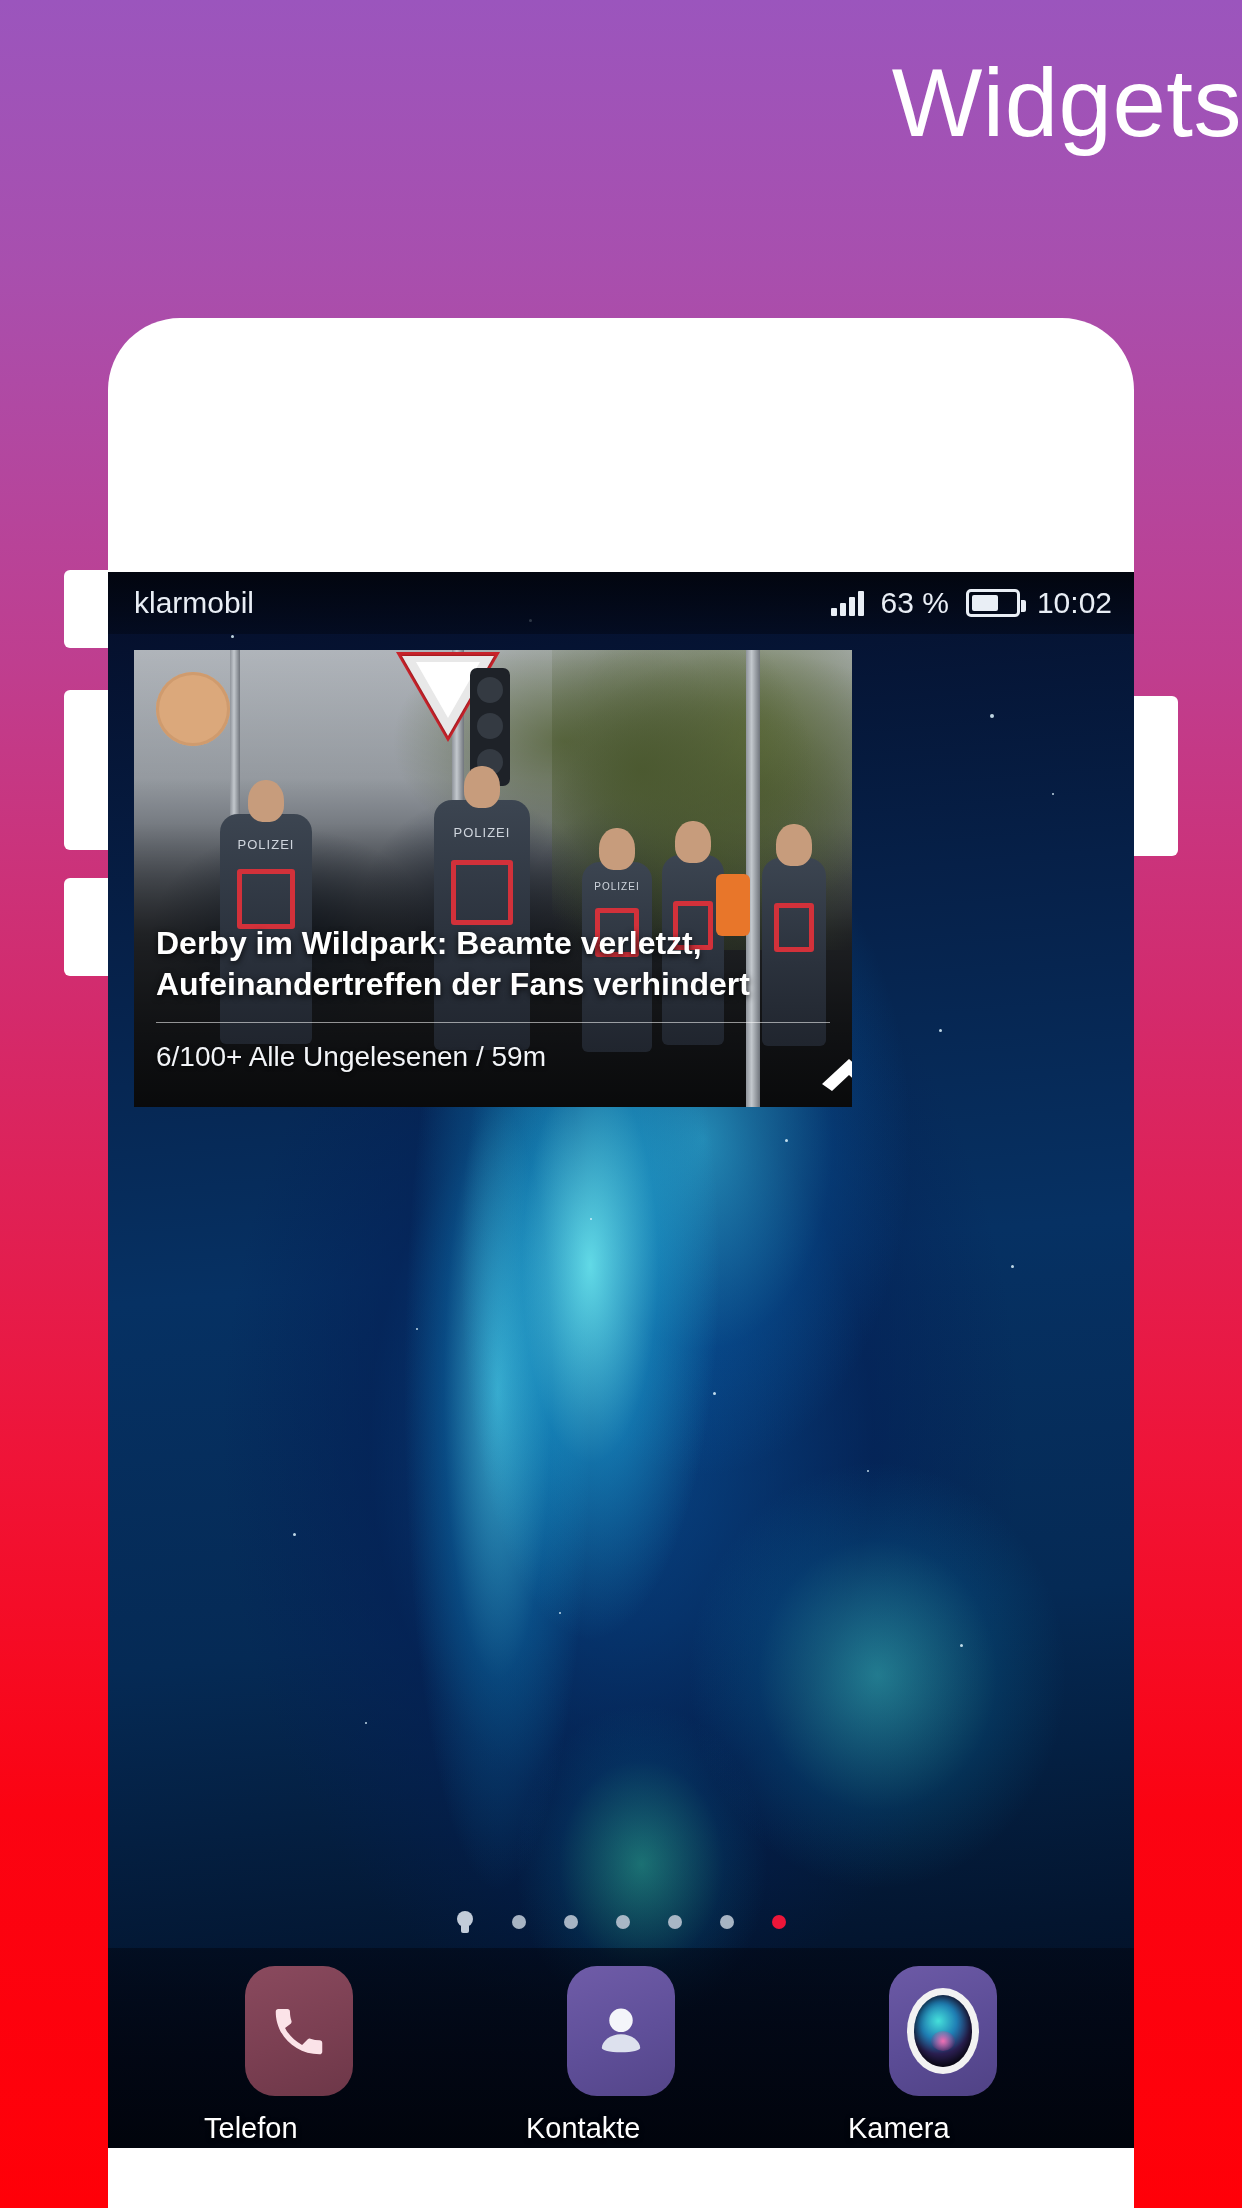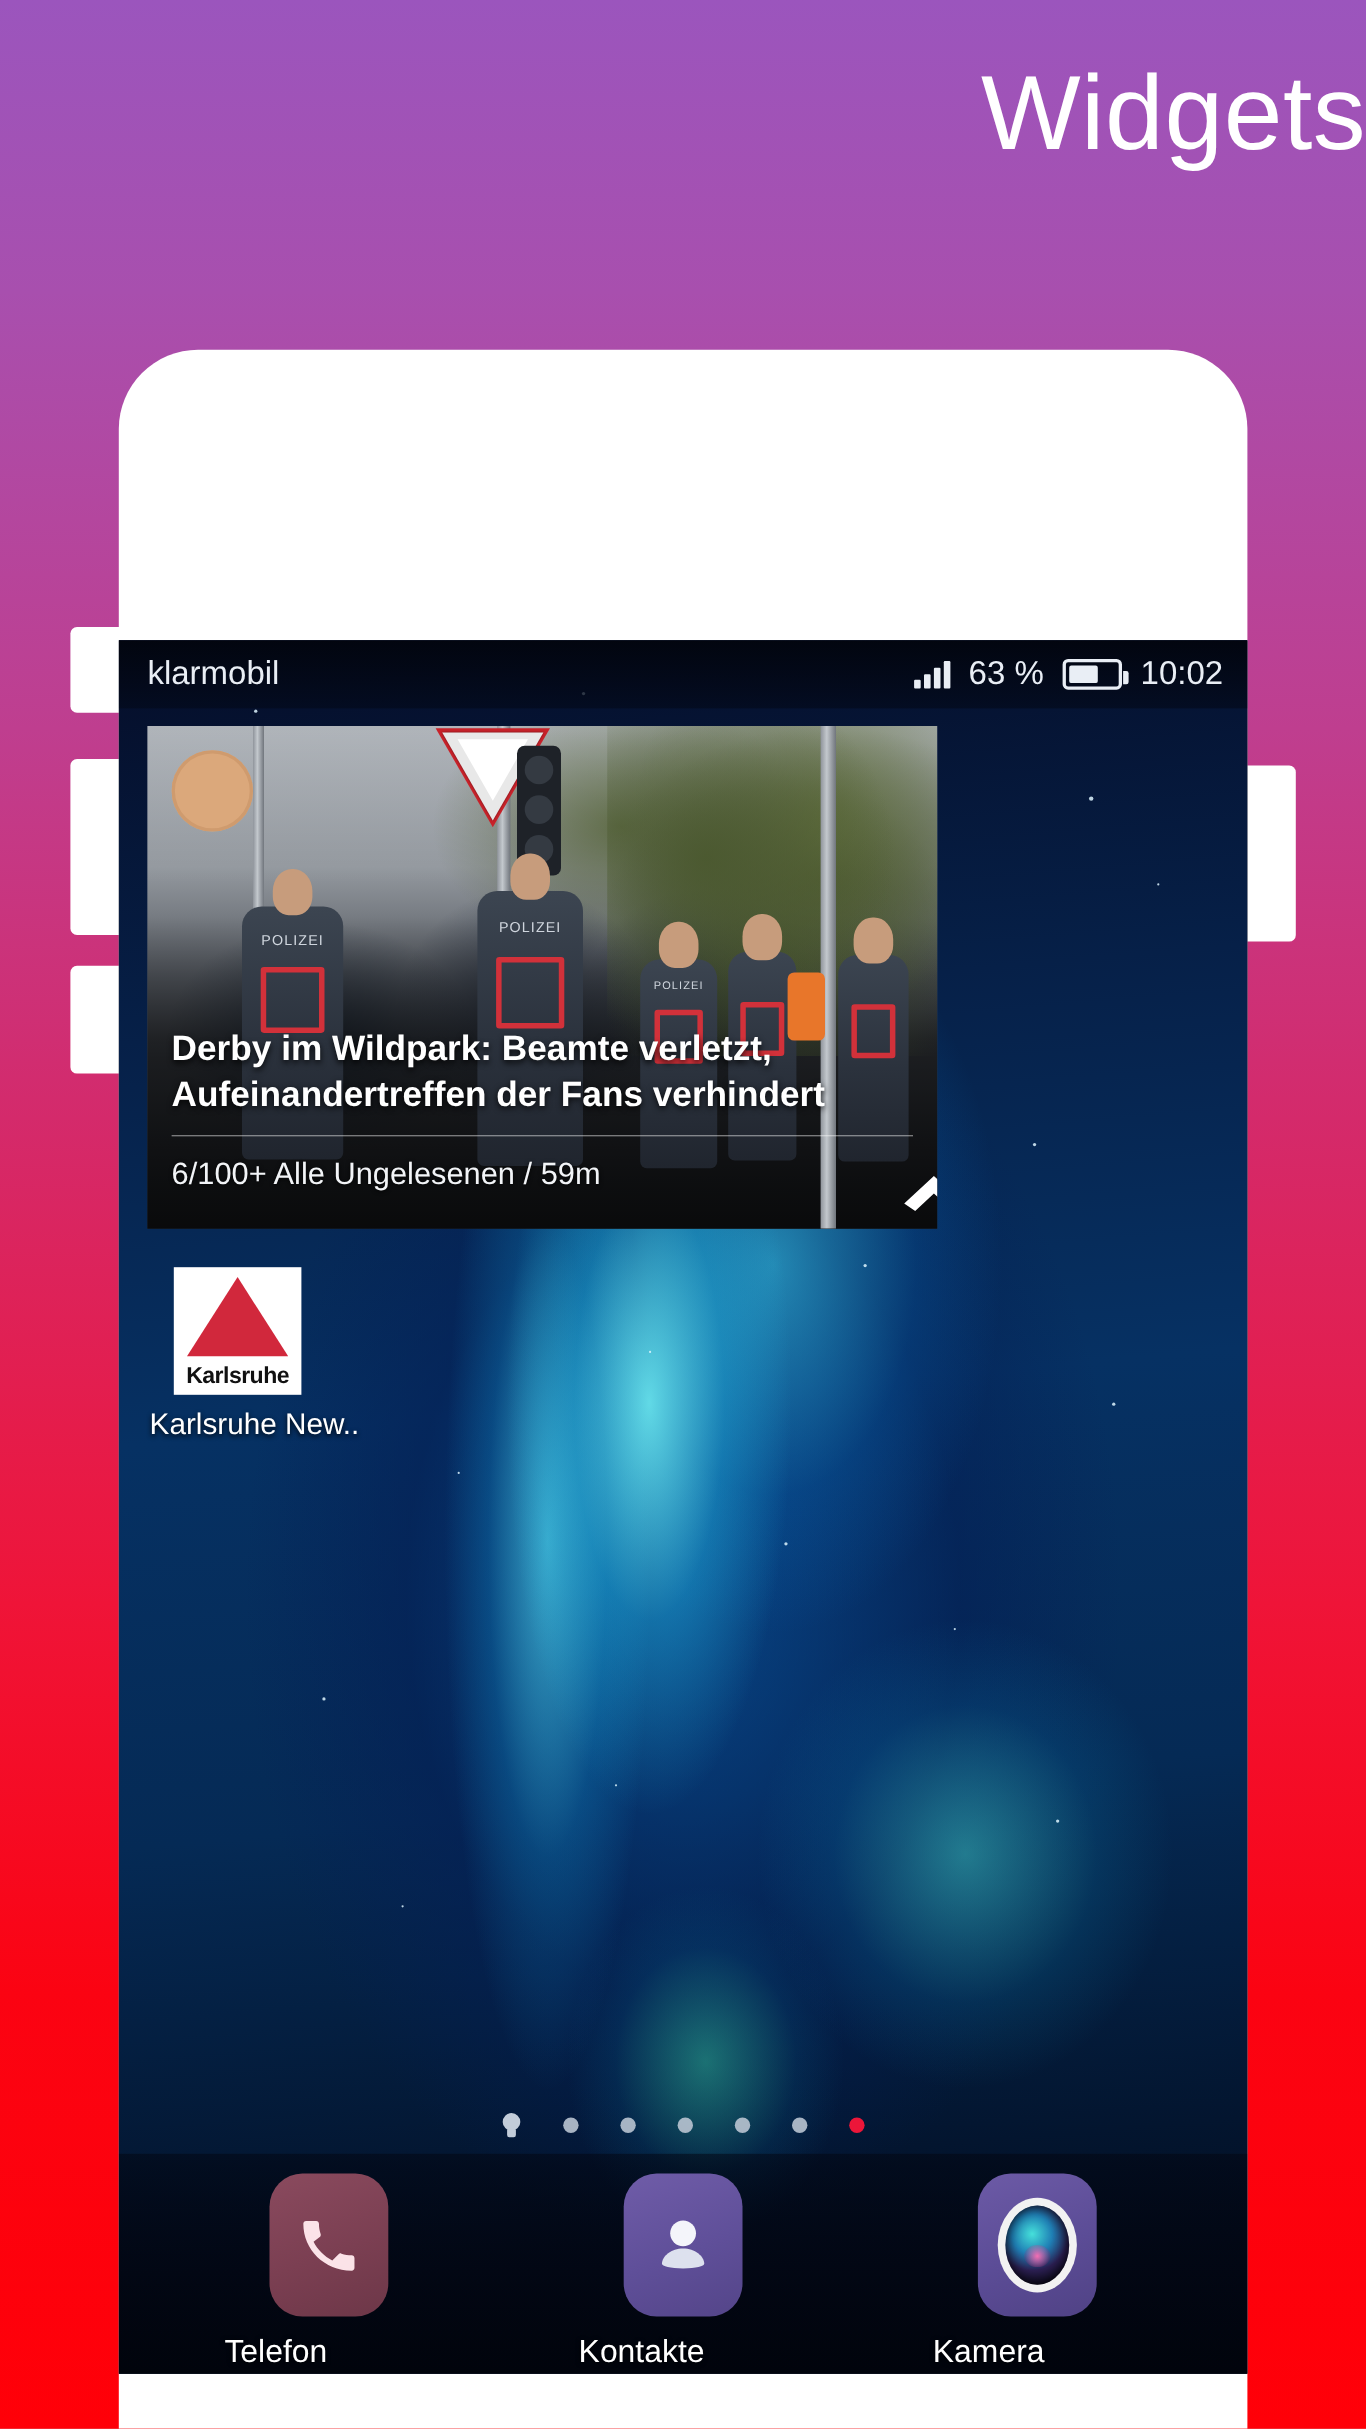--- a/index.html
+++ b/index.html
@@ -46,21 +46,21 @@
   }
   .btn-vol-up   { left:-44px; top:252px;  width:46px; height:78px;  }
   .btn-vol-down { left:-44px; top:372px;  width:46px; height:160px; }
   .btn-mute     { left:-44px; top:560px;  width:46px; height:98px;  }
   .btn-power    { right:-44px; top:378px; width:46px; height:160px;
                   border-radius:0 6px 6px 0; }
 
   
   .screen {
     position:absolute;
-    left:0px; top:264px;
+    left:0px; top:254px;
     width:1026px; height:1576px;
     overflow:hidden;
     background:#04091c;
   }
   
   .wallpaper {
     position:absolute; inset:0;
     background:
       radial-gradient(ellipse 180px 520px at 47% 44%, rgba(120,255,255,0.80) 0%, rgba(40,200,240,0.35) 38%, rgba(0,0,0,0) 72%),
       radial-gradient(ellipse 120px 640px at 38% 52%, rgba(90,235,255,0.62) 0%, rgba(20,160,220,0.25) 45%, rgba(0,0,0,0) 78%),
@@ -400,27 +400,20 @@
           <span class="news-meta">6/100+  Alle Ungelesenen / 59m</span>
           <span class="chevron-up">
             <svg width="58" height="36" viewBox="0 0 58 36">
               <polygon points="29,2 56,27 46,34 29,18 12,34 2,27" fill="#ffffff"></polygon>
             </svg>
           </span>
         </div>
       </div>
     </div>
 
-    <div class="app-cell">
-      <div class="app-icon-karlsruhe">
-        <span class="ka-triangle"></span>
-        <span class="ka-word">Karlsruhe</span>
-      </div>
-      <div class="app-label">Karlsruhe New..</div>
-    </div>
 
     <div class="page-dots">
       <span class="dot bulb"></span>
       <span class="dot"></span>
       <span class="dot"></span>
       <span class="dot"></span>
       <span class="dot"></span>
       <span class="dot"></span>
       <span class="dot active"></span>
     </div>

